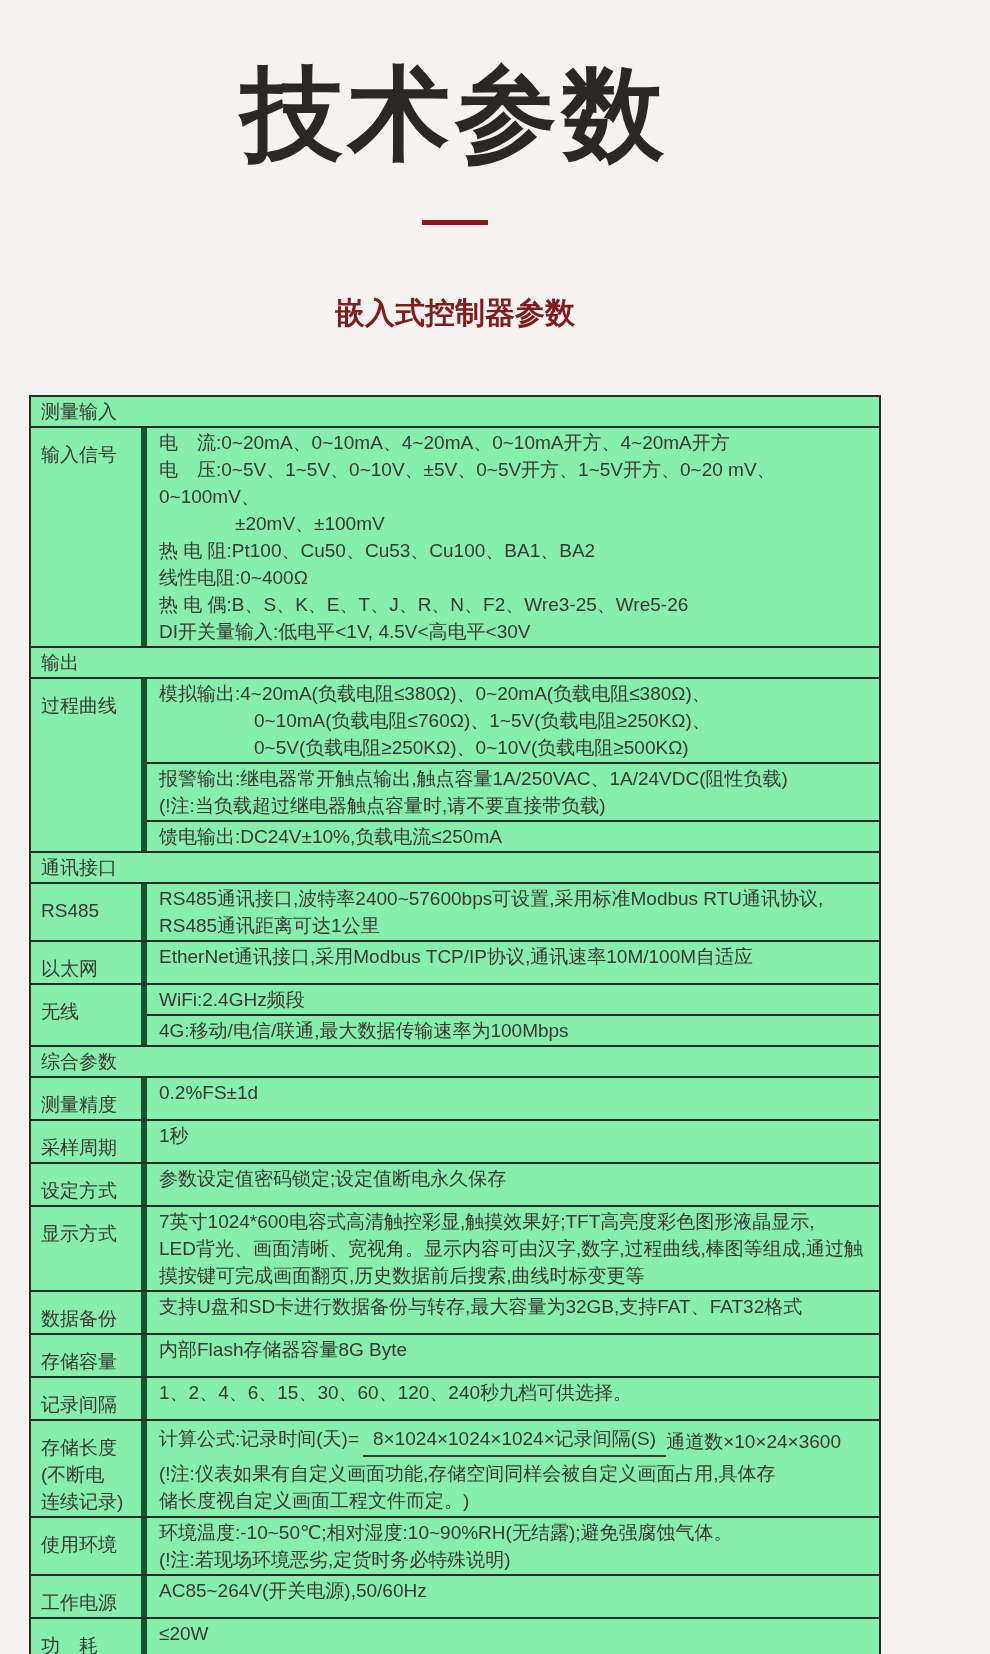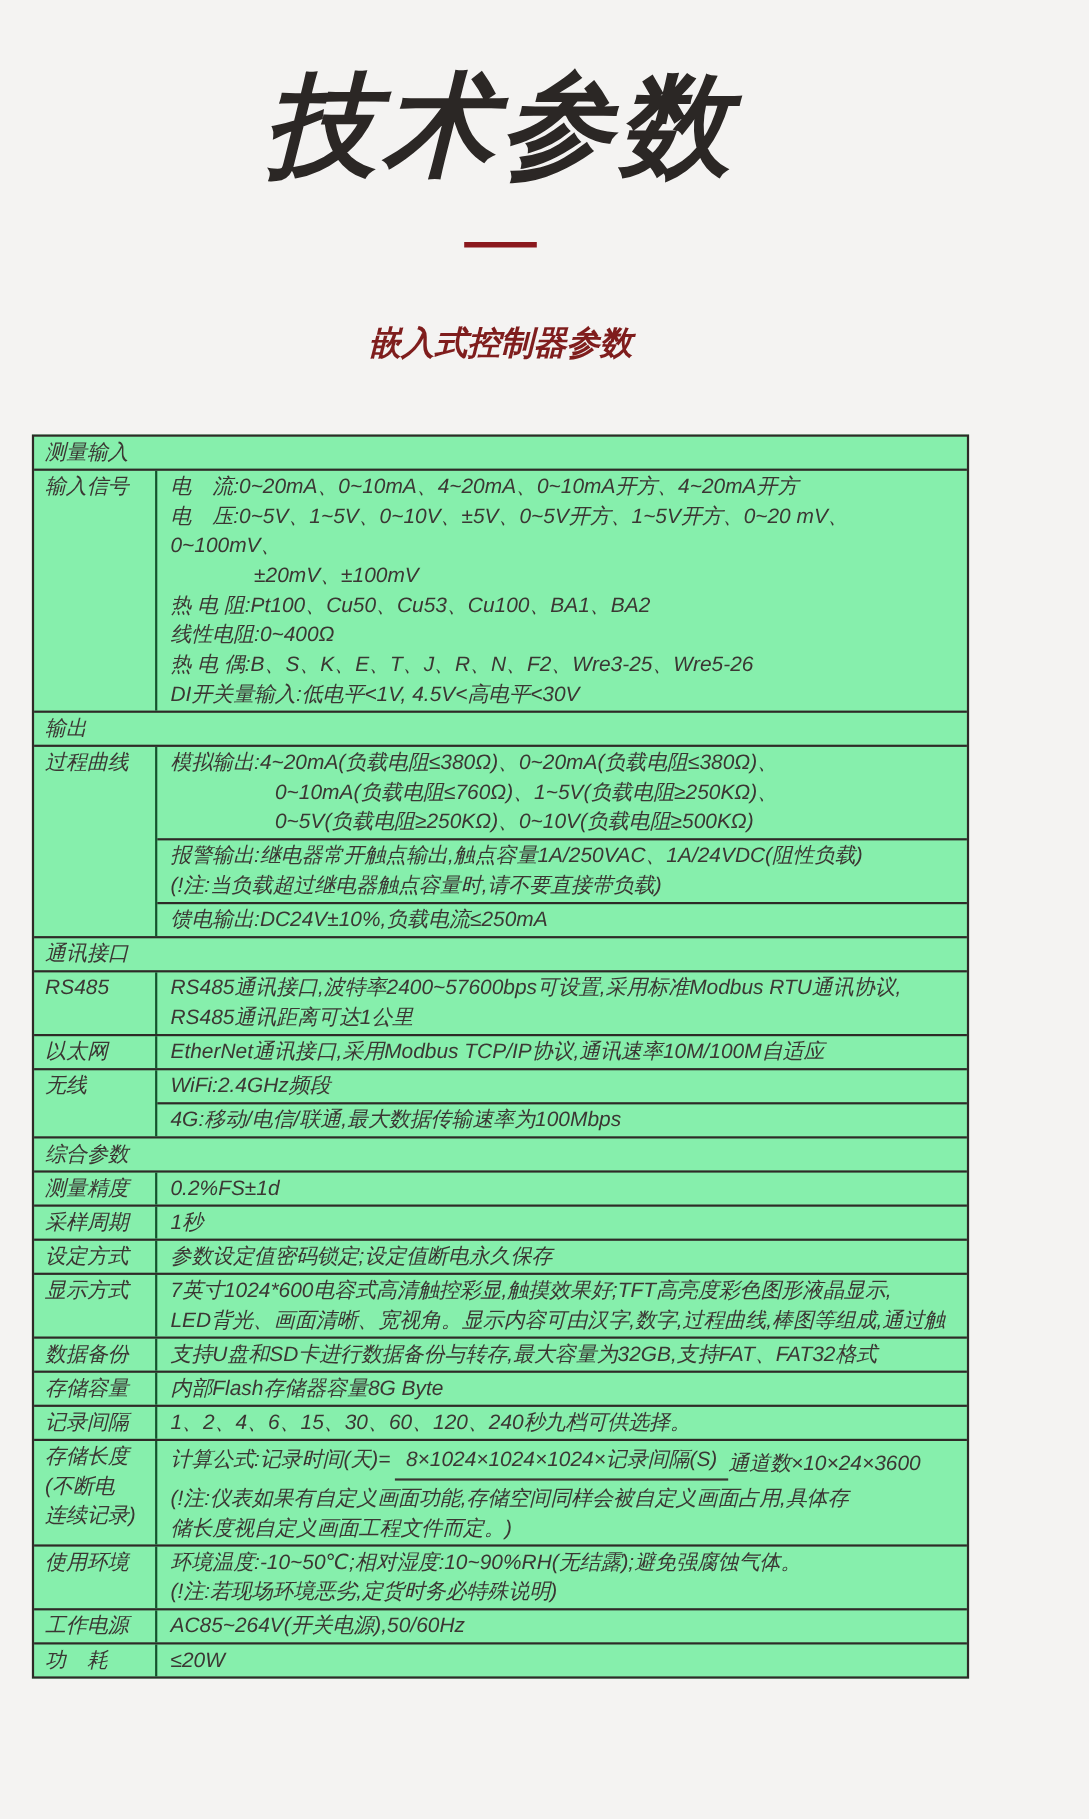--- a/index.html
+++ b/index.html
@@ -11,21 +11,20 @@
     height: 1654px;
     background: #f4f3f2;
     font-family: "Liberation Sans", "DejaVu Sans", sans-serif;
     color: #3b3733;
     overflow: hidden;
   }
   .page {
     width: 910px;
     height: 1654px;
     position: relative;
-    font-style: italic;
   }
   .page-title {
     margin: 0;
     padding-top: 58px;
     text-align: center;
     font-size: 102px;
     line-height: 112px;
     font-weight: 900;
     letter-spacing: 5px;
     color: #2b2725;
@@ -57,22 +56,22 @@
   }
   .tr:first-child {
     border-top: none;
   }
   .section-row {
     padding: 1px 10px;
     line-height: 27px;
   }
   .label-col {
     flex: 0 0 92px;
-    border-right: 2px solid #14532d;
-    padding: 1px 8px 1px 10px;
+    border-right: 6px solid #14532d;
+    padding: 13px 8px 1px 10px;
     line-height: 27px;
   }
   .label-line {
     white-space: pre-wrap;
   }
   .content-col {
     flex: 1 1 auto;
     display: flex;
     flex-direction: column;
     min-width: 0;
@@ -231,20 +230,21 @@
         </div>
       </div>
       <div class="tr">
         <div class="label-col">
           <div class="label-line">显示方式</div>
         </div>
         <div class="content-col">
           <div class="cell">
             <div class="line">7英寸1024*600电容式高清触控彩显,触摸效果好;TFT高亮度彩色图形液晶显示,</div>
             <div class="line">LED背光、画面清晰、宽视角。显示内容可由汉字,数字,过程曲线,棒图等组成,通过触</div>
+            <div class="line">摸按键可完成画面翻页,历史数据前后搜索,曲线时标变更等</div>
           </div>
         </div>
       </div>
       <div class="tr">
         <div class="label-col">
           <div class="label-line">数据备份</div>
         </div>
         <div class="content-col">
           <div class="cell">
             <div class="line">支持U盘和SD卡进行数据备份与转存,最大容量为32GB,支持FAT、FAT32格式</div>

